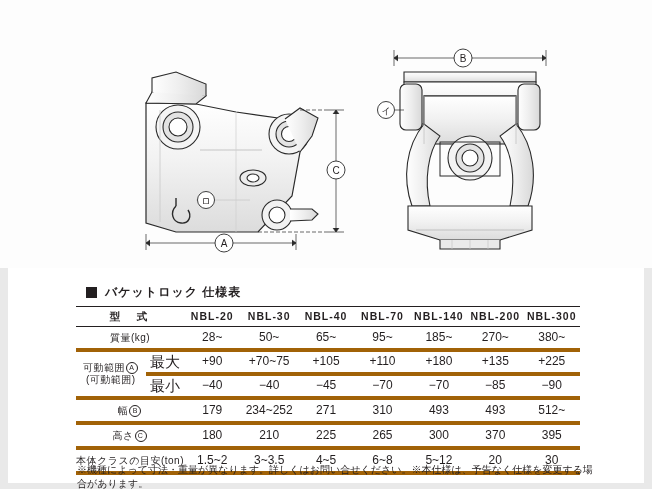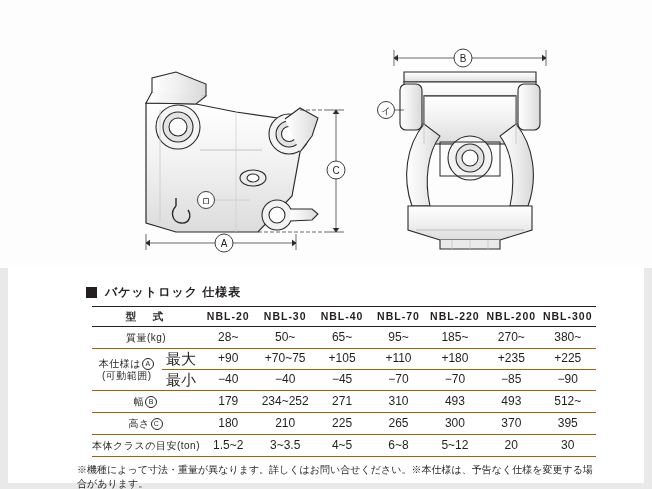--- a/index.html
+++ b/index.html
@@ -59,24 +59,23 @@
     position: absolute;
     left: 76px;
     top: 306px;
     width: 504px;
   }
   table.spec {
     border-collapse: collapse;
     width: 504px;
     font-size: 10px;
     color: #231f20;
-    margin-left: 16px;
   }
   table.spec td, table.spec th {
-    border-bottom: 1px solid #a16207;
+    border-bottom: 4px solid #a16207;
     padding: 0;
     text-align: center;
     vertical-align: middle;
     font-weight: normal;
     line-height: 1.1;
   }
   table.spec tr.head td {
     border-top: 1px solid #231f20;
     border-bottom: 1px solid #231f20;
     font-weight: bold;
@@ -292,50 +291,50 @@
 
   <div class="spec-wrap">
     <table class="spec">
       <tbody>
         <tr class="head">
           <td class="lbl" colspan="2">型　式</td>
           <td class="val">NBL-20</td>
           <td class="val">NBL-30</td>
           <td class="val">NBL-40</td>
           <td class="val">NBL-70</td>
-          <td class="val">NBL-220</td>
+          <td class="val">NBL-140</td>
           <td class="val">NBL-200</td>
           <td class="val">NBL-300</td>
         </tr>
 
         <tr class="r-normal">
           <td class="lbl" colspan="2">質量(kg)</td>
           <td class="val">28~</td>
           <td class="val">50~</td>
           <td class="val">65~</td>
           <td class="val">95~</td>
           <td class="val">185~</td>
           <td class="val">270~</td>
           <td class="val">380~</td>
         </tr>
 
         <tr class="r-range">
           <td class="lbl-main" rowspan="2">
             <div class="two-line">
-              <div class="nowrap"><span>本仕様は</span><span class="circled">A</span></div>
+              <div class="nowrap"><span>可動範囲</span><span class="circled">A</span></div>
               <div class="nowrap">(可動範囲)</div>
             </div>
           </td>
           <td class="lbl-sub">最大</td>
           <td class="val">+90</td>
           <td class="val">+70~75</td>
           <td class="val">+105</td>
           <td class="val">+110</td>
           <td class="val">+180</td>
-          <td class="val">+235</td>
+          <td class="val">+135</td>
           <td class="val">+225</td>
         </tr>
 
         <tr class="r-range">
           <td class="lbl-sub">最小</td>
           <td class="val">−40</td>
           <td class="val">−40</td>
           <td class="val">−45</td>
           <td class="val">−70</td>
           <td class="val">−70</td>

